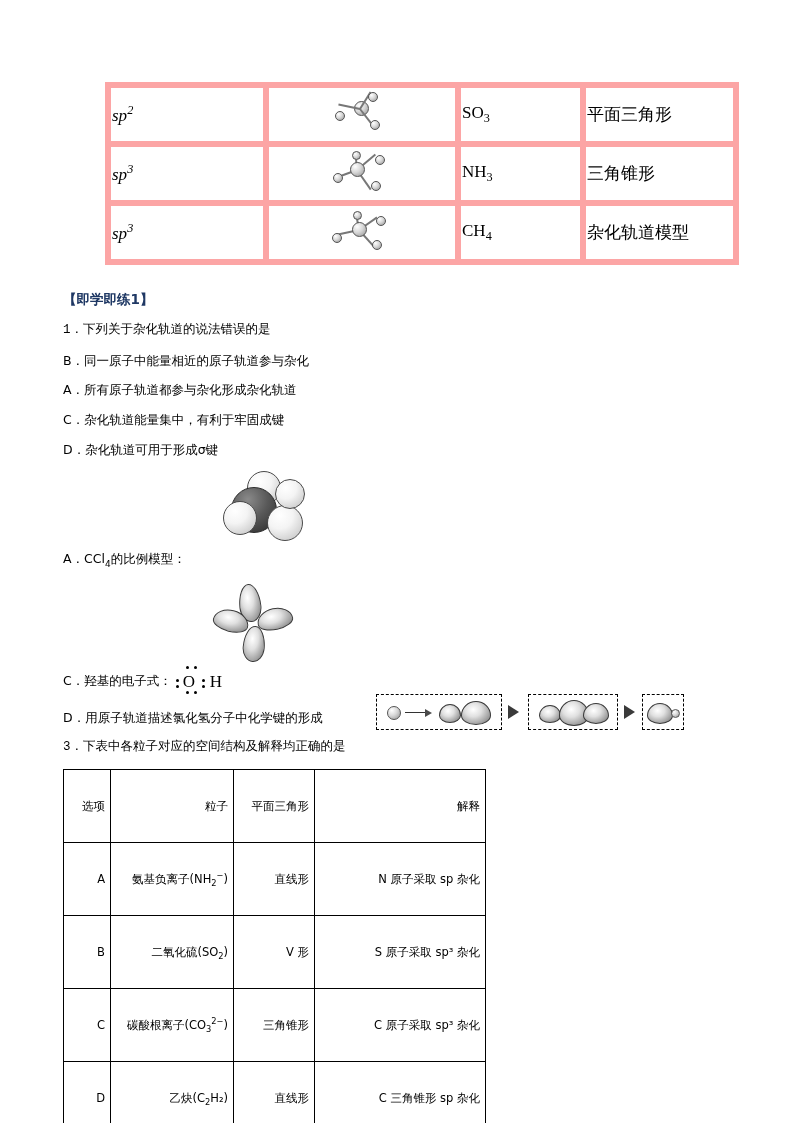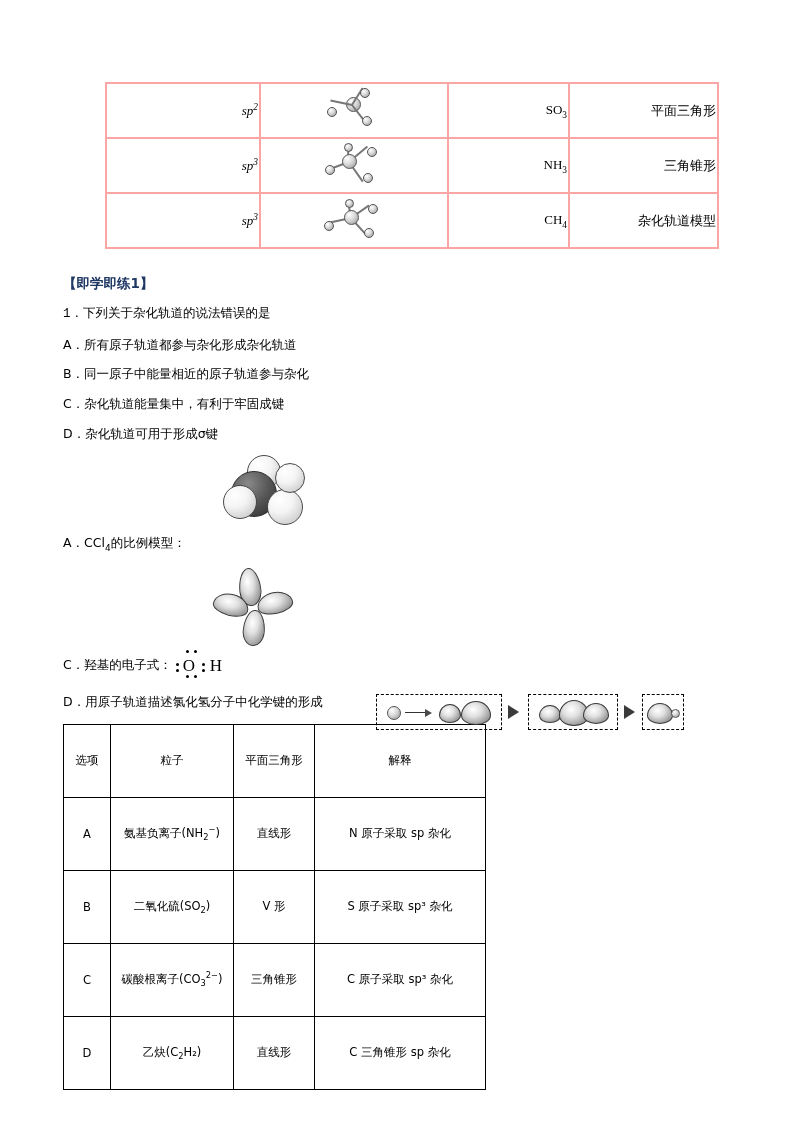--- a/index.html
+++ b/index.html
@@ -29,25 +29,25 @@
   }
 
   
   table.hyb {
     border-collapse: collapse;
     width: 596px;
     margin-left: 42px;
     table-layout: fixed;
   }
   table.hyb td {
-    border: 2px solid #fca5a5;
+    border: 6px solid #fca5a5;
     height: 51px;
-    text-align: right;
+    text-align: left;
     vertical-align: middle;
-    font-size: 13px;
+    font-size: 17px;
   }
   .col-a { width: 150px; }
   .col-b { width: 184px; }
   .col-c { width: 117px; }
   .col-d { width: 145px; }
   .ital { font-style: italic; font-family: "Liberation Serif", serif; }
   .cn { font-family: Liberation Serif, serif; font-size: 12.5px; }
 
   
   .mol { position: relative; width: 120px; height: 46px; margin: 0 auto; }
@@ -178,21 +178,21 @@
     border-collapse: collapse;
     width: 378px;
     table-layout: fixed;
     margin-top: 6px;
   }
   table.qtab td, table.qtab th {
     border: 1px solid #000;
     font-family: "DejaVu Sans", sans-serif;
     font-size: 11.5px;
     font-weight: normal;
-    text-align: center;
+    text-align: right;
     padding: 20px 5px;
     height: 32px;
     vertical-align: middle;
   }
   .qc1 { width: 36px; text-align: left; }
   .qc2 { width: 112px; }
   .qc3 { width: 70px; }
   .qc4 { width: 160px; }
 </style>
 </head>
@@ -272,22 +272,22 @@
         <td class="col-d cn">
           <span>杂化轨道模型</span>
         </td>
       </tr>
     </tbody>
       </table>
 
     <div class="sect-title">【即学即练1】</div>
 
     <p class="q">1．下列关于杂化轨道的说法错误的是</p>
+    <p class="opt">B．同一原子中能量相近的原子轨道参与杂化</p>
     <p class="opt">A．所有原子轨道都参与杂化形成杂化轨道</p>
-    <p class="opt">B．同一原子中能量相近的原子轨道参与杂化</p>
     <p class="opt">C．杂化轨道能量集中，有利于牢固成键</p>
     <p class="opt">D．杂化轨道可用于形成σ键</p>
 
 
     <div class="fig-ccl4">
       <span class="sphere-w" style="left:24px; top:0px; width:34px; height:34px;"></span>
       <span class="sphere-d" style="left:8px; top:16px; width:46px; height:46px;"></span>
       <span class="sphere-w" style="left:0px; top:30px; width:34px; height:34px;"></span>
       <span class="sphere-w" style="left:44px; top:34px; width:36px; height:36px;"></span>
       <span class="sphere-w" style="left:52px; top:8px; width:30px; height:30px;"></span>
@@ -313,20 +313,21 @@
         <span class="dot" style="left:14px; top:25px;"></span>
         <span class="dot" style="left:22px; top:25px;"></span>
         <span class="dot" style="left:30px; top:13px;"></span>
         <span class="dot" style="left:30px; top:19px;"></span>
         <span class="letter" style="left:38px; top:5px;">H</span>
       </span>
     </p>
 
     <p class="opt">D．用原子轨道描述氯化氢分子中化学键的形成</p>
 
+    <p class="q">3．下表中各粒子对应的空间结构及解释均正确的是</p>
 
     <table class="qtab">
       <tbody>
           <tr>
         <th class="qc1">选项</th>
         <th class="qc2">粒子</th>
         <th class="qc3">平面三角形</th>
         <th class="qc4">解释</th>
       </tr>
       <tr>

